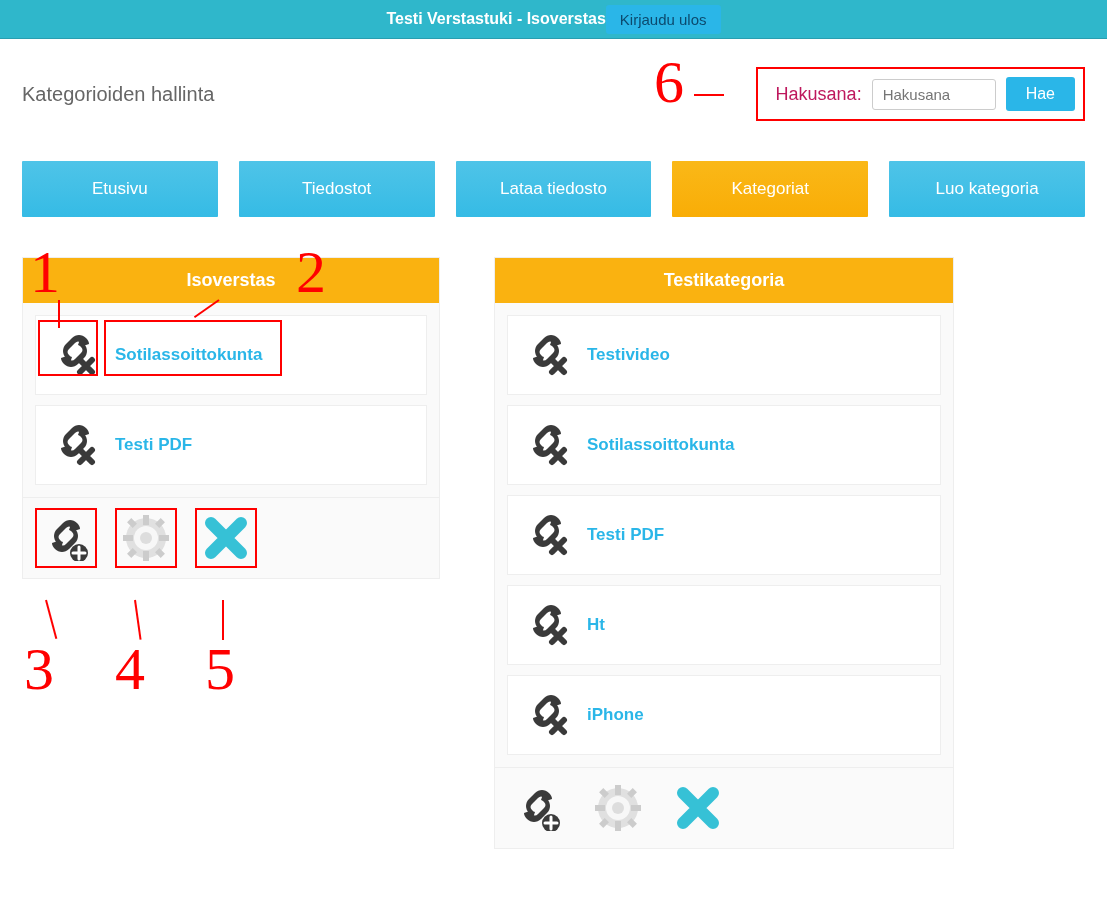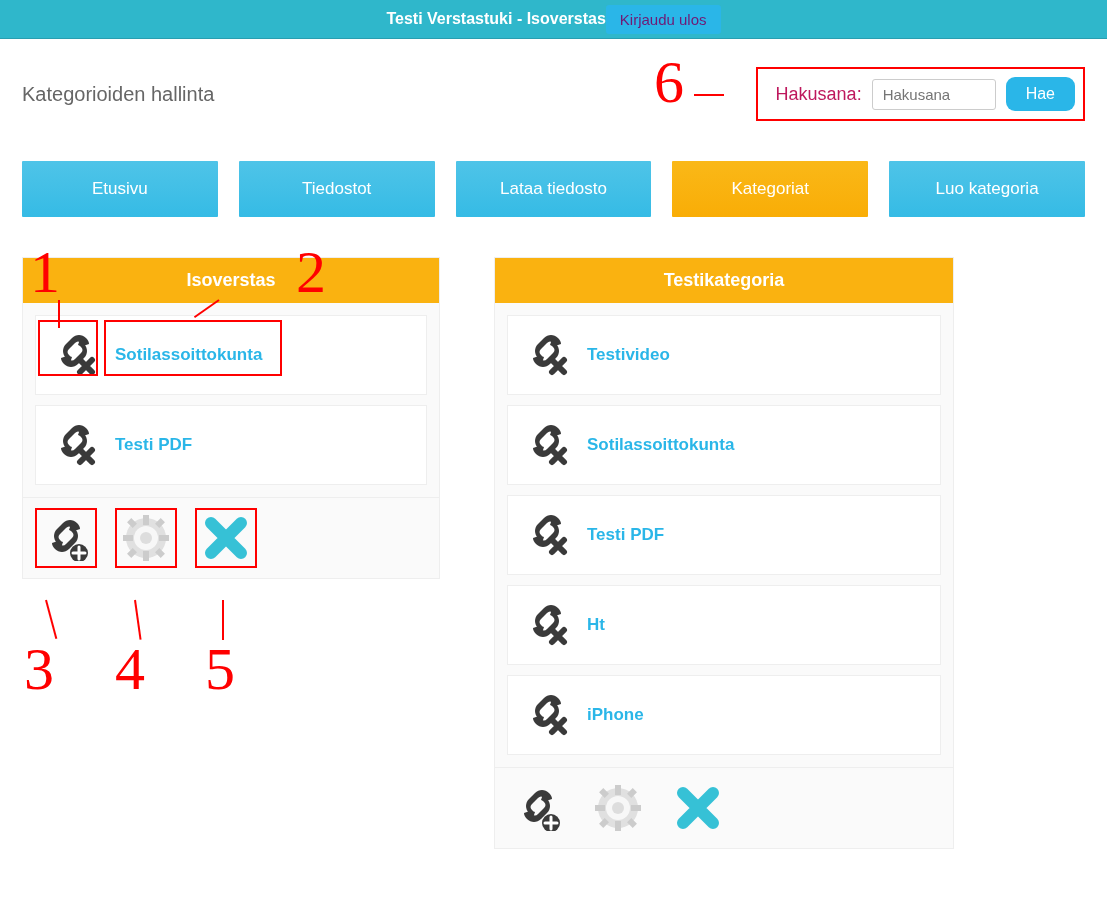--- a/index.html
+++ b/index.html
@@ -19,21 +19,21 @@
     gap: 0;
     border-bottom: 1px solid #299eb0;
   }
   .topbar-title {
     color: #fff;
     font-weight: 600;
     font-size: 16px;
   }
   .logout-btn {
     background: #2ab6e8;
-    color: #701a75;
+    color: #0c4a6e;
     border: none;
     padding: 6px 14px;
     border-radius: 3px;
     font-size: 15px;
     font-weight: 500;
     cursor: pointer;
   }
   .content {
     padding: 0 22px 40px 22px;
   }
@@ -66,21 +66,21 @@
     padding: 6px 10px;
     font-size: 15px;
     width: 124px;
     color:#999;
   }
   .search-btn {
     background: #2ab6e8;
     color: #fff;
     border: none;
     padding: 8px 20px;
-    border-radius: 9px;
+    border-radius: 3px;
     font-size: 16px;
     font-weight: 500;
     cursor: pointer;
   }
   .nav-row {
     display: flex;
     gap: 21px;
     margin-top: 40px;
   }
   .nav-btn {

